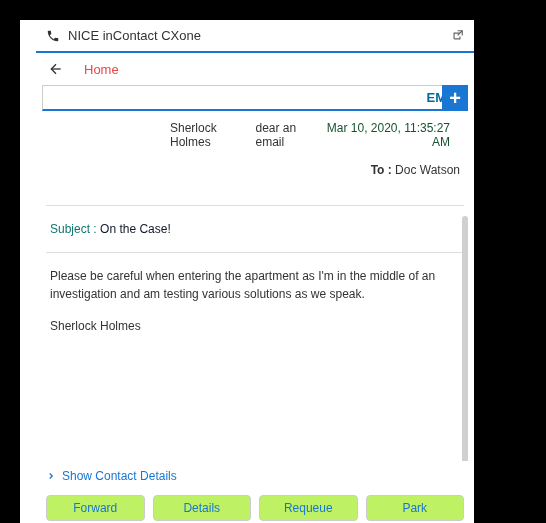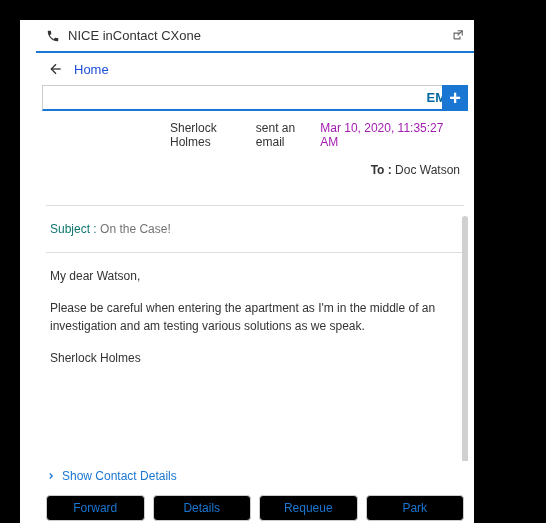--- a/index.html
+++ b/index.html
@@ -29,21 +29,22 @@
       color: #333;
     }
     .title-bar .phone-icon { margin-right: 8px; }
     .title-bar .spacer { flex: 1; }
     .title-bar .popout-icon { color: #666; cursor: pointer; }
     .nav-bar {
       display: flex;
       align-items: center;
       padding: 8px 12px;
       font-size: 13px;
-      color: #1d4ed8;
+      color: #ef4444;
+      gap: 10px;
     }
     .nav-bar .back-icon { margin-right: 10px; cursor: pointer; }
     .email-header {
       display: flex;
       align-items: center;
       border: 1px solid #ccc;
       border-bottom: 2px solid #1976d2;
       margin: 0 6px;
       height: 26px;
       position: relative;
@@ -87,32 +88,32 @@
       background: #d0d0d0;
       border-radius: 3px;
     }
     .info-line {
       padding: 10px 14px 4px;
       font-size: 12px;
       display: flex;
     }
     .info-line .sender { color: #333; font-weight: 500; }
     .info-line .status { color: #333; margin-left: 4px; }
-    .info-line .timestamp { margin-left: auto; color: #a21caf; }
+    .info-line .timestamp { margin-left: auto; color: #14532d; text-align: right; }
     .to-line {
       padding: 10px 4px 24px 4px;
       font-size: 12px;
       text-align: right;
     }
     .to-line .label { font-weight: bold; color: #333; }
     .to-line .value { color: #333; }
     .divider { border-top: 1px solid #ddd; margin: 4px 0; }
     .subject-line { padding: 12px 4px; font-size: 12px; }
     .subject-line .label { color: #0f766e; }
-    .subject-line .value { color: #737373; }
+    .subject-line .value { color: #0f172a; }
     .body-text {
       padding: 10px 4px;
       font-size: 12px;
       line-height: 1.5;
     }
     .body-text p { margin-bottom: 14px; }
     .show-contact {
       padding: 8px 10px;
       font-size: 12px;
       color: #1976d2;
@@ -128,21 +129,21 @@
       display: flex;
       gap: 8px;
       margin-bottom: 6px;
     }
     .action-btn {
       flex: 1;
       max-width: 123px;
       padding: 5px 0;
       border: 1px solid #ccc;
       border-radius: 4px;
-      background: #000000;
+      background: #bef264;
       color: #1976d2;
       font-size: 12px;
       text-align: center;
       cursor: pointer;
     }
     .btn-row.four .action-btn { flex: 1; max-width: none; }
     .btn-row.three { padding: 0 60px; }
     .btn-row.three .action-btn { flex: 1; max-width: none; }
     svg { display: block; }
   </style>
@@ -184,40 +185,39 @@
     <div class="add-btn">
       <span>+</span>
     </div>
   </div>
 
   <div class="content-area">
 
     <div class="info-line">
       <span style="flex:0 0 110px;"></span>
       <span class="sender">Sherlock Holmes</span>
-      <span class="status">sent an email</span>
+      <span class="status">dear an email</span>
       <span class="timestamp">Mar 10, 2020, 11:35:27 AM</span>
     </div>
 
     <div class="to-line">
       <span class="label">To :</span>
       <span class="value">Doc Watson</span>
     </div>
 
     <div class="divider"></div>
 
     <div class="subject-line">
       <span class="label">Subject :</span>
       <span class="value">On the Case!</span>
     </div>
 
     <div class="divider"></div>
 
     <div class="body-text">
-      <p>My dear Watson,</p>
       <p>Please be careful when entering the apartment as I'm in the middle of an investigation and am testing various solutions as we speak.</p>
       <p>Sherlock Holmes</p>
     </div>
 
     <div class="custom-scrollbar"></div>
 
   </div>
 
   <div class="show-contact">
     <span class="chevron">

